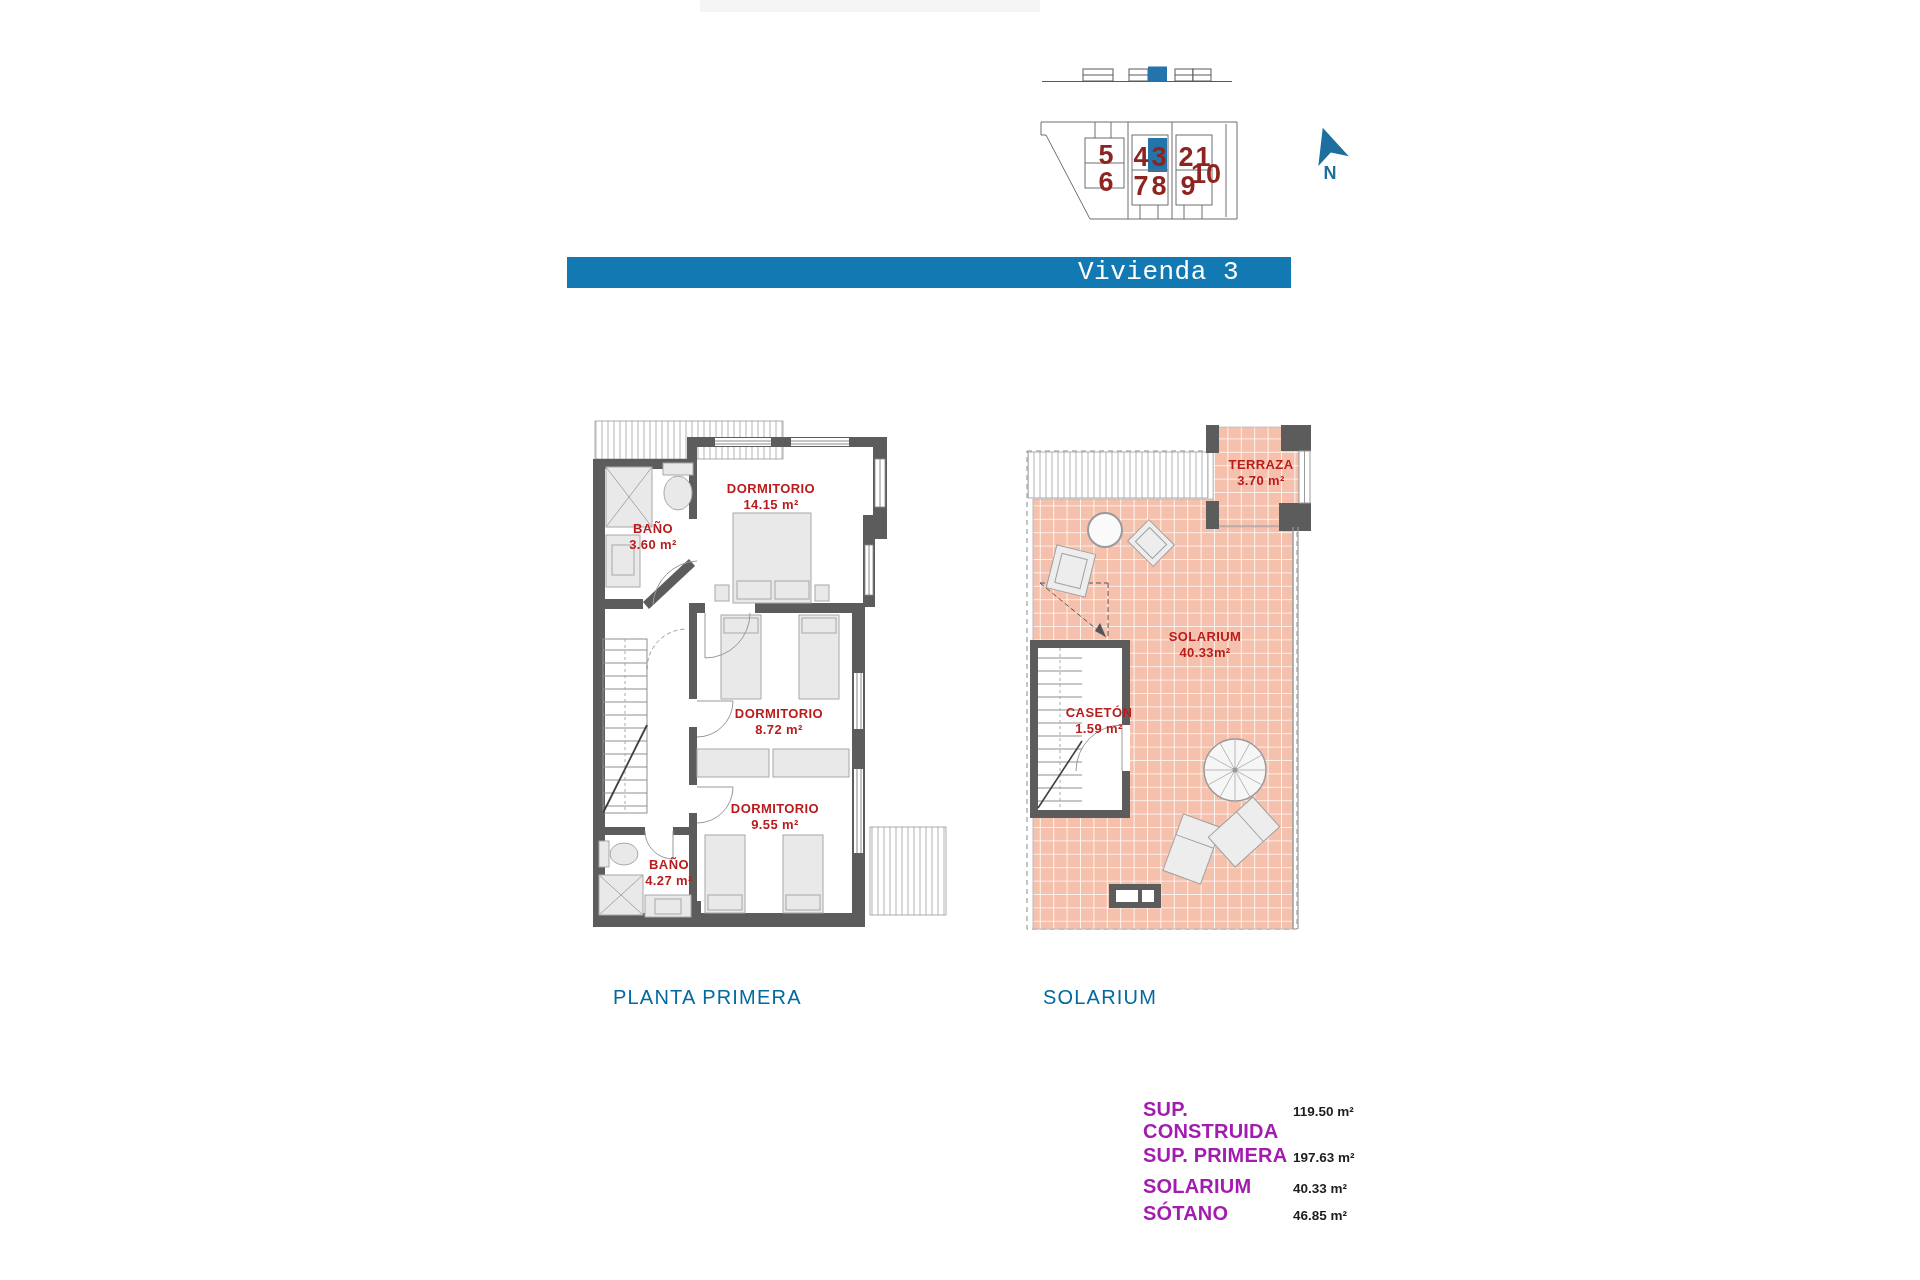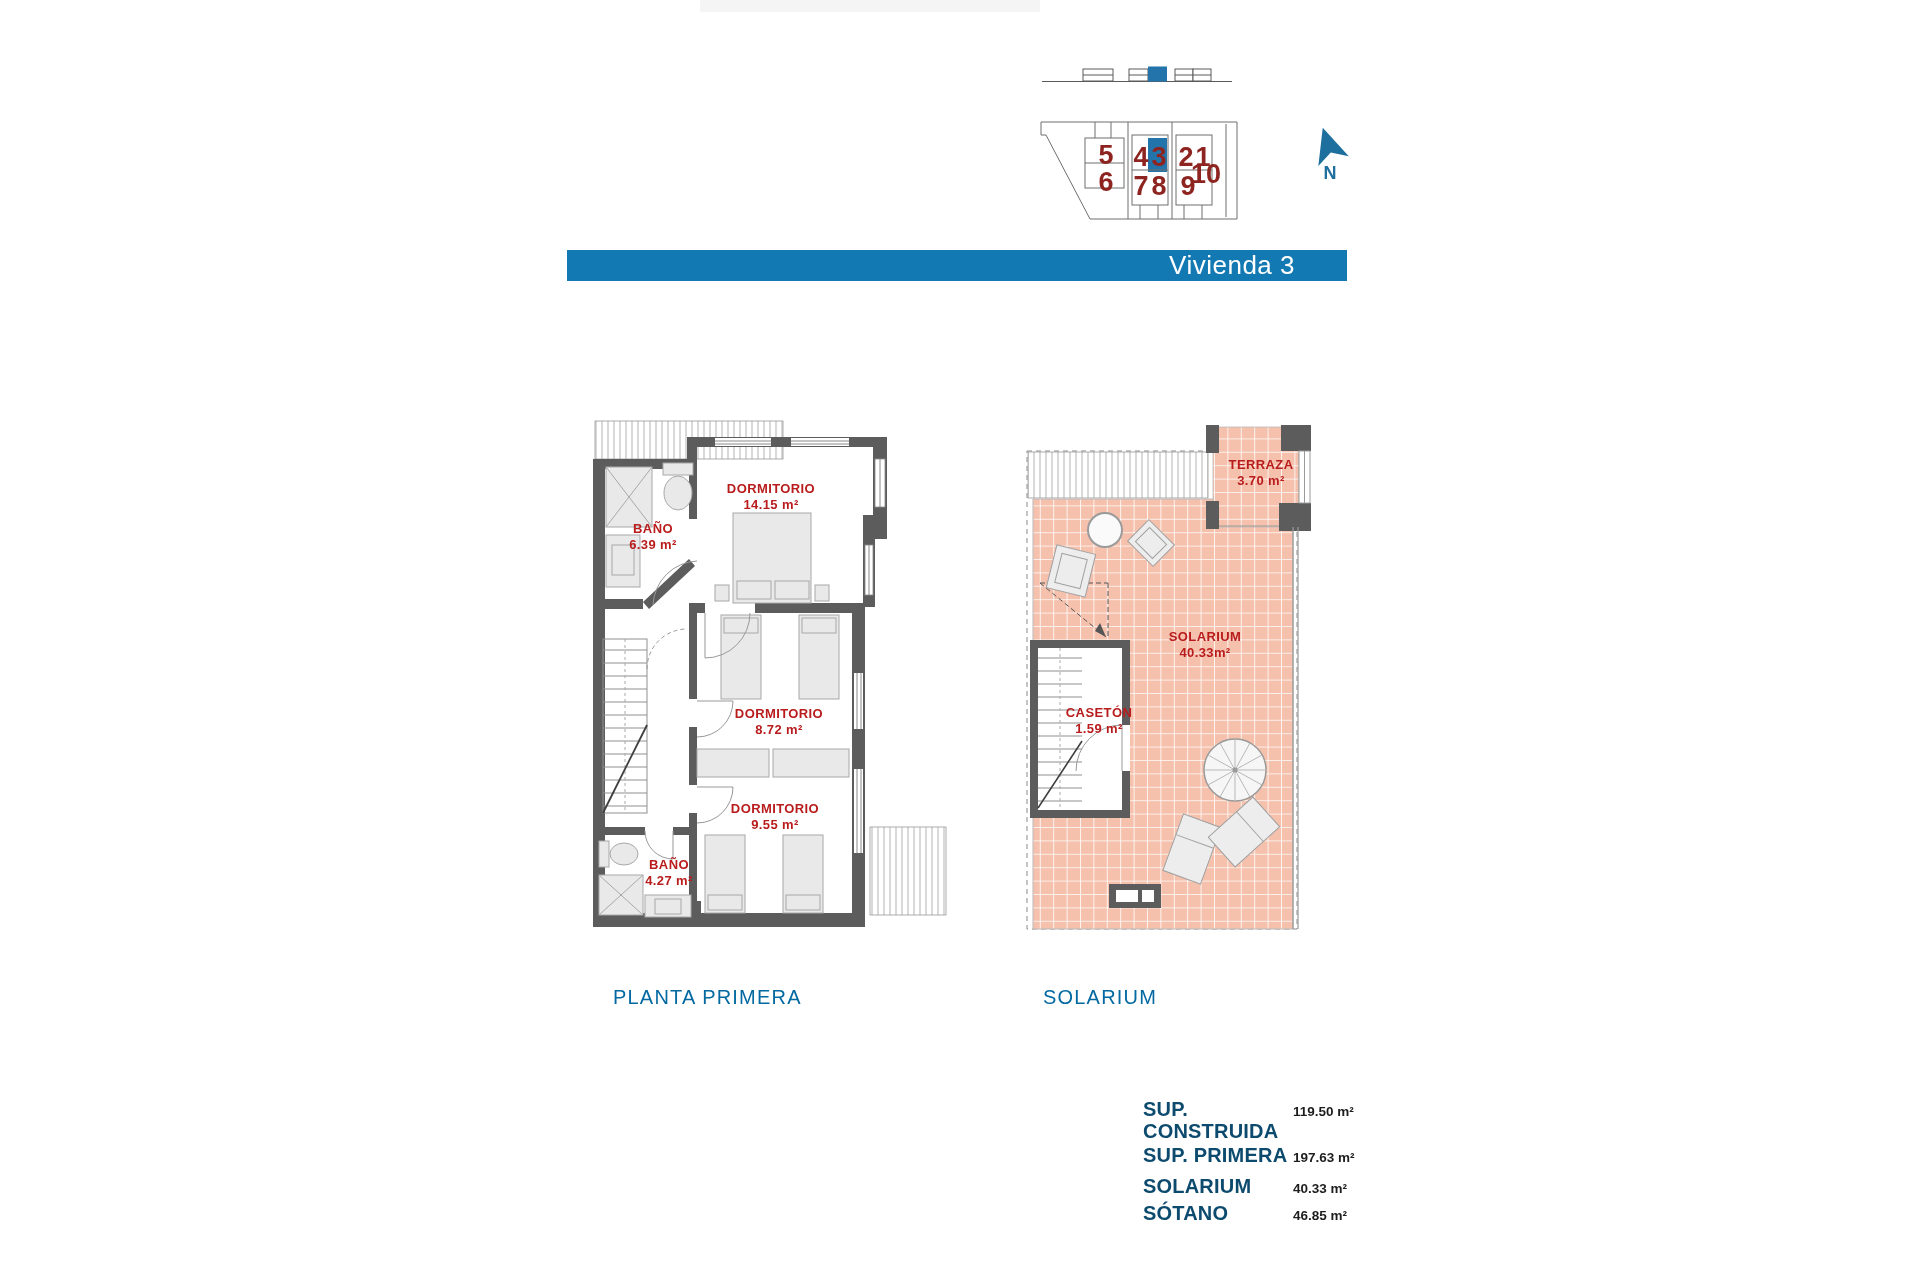--- a/index.html
+++ b/index.html
@@ -7,39 +7,39 @@
         font-family:"Liberation Sans",sans-serif;}
   .top-artifact{position:absolute;left:700px;top:0;width:340px;height:12px;
         background:rgba(120,120,120,0.07);}
   
   .locator{position:absolute;left:1036px;top:58px;width:310px;height:180px;}
   .locator svg{position:absolute;}
   .unit-number{position:absolute;transform:translate(-50%,-50%);font-size:27px;font-weight:bold;
         color:#8e2420;line-height:1;}
   .north{position:absolute;left:1306px;top:124px;width:44px;height:60px;}
   
-  .banner{position:absolute;left:567px;top:250px;width:780px;height:31px;background:#1279b2;}
+  .banner{position:absolute;left:567px;top:257px;width:724px;height:31px;background:#1279b2;font-family:Liberation Mono, monospace;}
   .banner span{display:block;text-align:right;padding-right:52px;color:#ffffff;
         font-size:26px;line-height:31px;letter-spacing:0.5px;}
   
   .plan{position:absolute;}
   .plan-left{left:593px;top:417px;width:357px;height:530px;}
   .plan-right{left:1013px;top:425px;width:325px;height:530px;}
   .plan svg{position:absolute;left:0;top:0;}
   .room-label{position:absolute;transform:translate(-50%,-50%);text-align:center;color:#b91c1c;
         font-size:13px;font-weight:bold;letter-spacing:0.4px;line-height:1.25;white-space:nowrap;}
   .room-label .area{display:block;}
   .caption{position:absolute;font-size:20px;color:#0369a1;letter-spacing:1.2px;}
   .caption-left{left:613px;top:986px;}
   .caption-right{left:1043px;top:986px;}
   
   .summary{position:absolute;left:1143px;top:1098px;}
   .summary-row{display:flex;align-items:baseline;line-height:22px;margin-bottom:2px;}
   .summary-row.gap{margin-top:6px;}
-  .summary-label{width:150px;font-size:20px;font-weight:bold;color:#0c4a6e;letter-spacing:0.2px;}
+  .summary-label{width:150px;font-size:20px;font-weight:bold;color:#a21caf;letter-spacing:0.2px;}
   .summary-value{font-size:13.5px;font-weight:bold;color:#1d1d1d;}
 </style>
 </head>
 <body>
 
 <div class="page">
 
   <div class="top-artifact"></div>
 
   <div class="locator">
@@ -184,21 +184,21 @@
         <path d="M112 196V241M112 241A45 45 0 0 0 157 196"></path>
         <path d="M104 284H140M140 284A36 36 0 0 1 104 320"></path>
         <path d="M104 370H140M140 370A36 36 0 0 1 104 406"></path>
         <path d="M80 414V442M80 442A28 28 0 0 1 52 414"></path>
         <path d="M54 252A40 40 0 0 1 94 212" stroke-dasharray="4,3"></path>
       </g>
     </svg>
 
     <div class="room-label" style="left:60px;top:120px">
       <span>BAÑO</span>
-      <span class="area">6.39 m²</span>
+      <span class="area">3.60 m²</span>
     </div>
     <div class="room-label" style="left:178px;top:80px">
       <span>DORMITORIO</span>
       <span class="area">14.15 m²</span>
     </div>
     <div class="room-label" style="left:186px;top:305px">
       <span>DORMITORIO</span>
       <span class="area">8.72 m²</span>
     </div>
     <div class="room-label" style="left:182px;top:400px">

